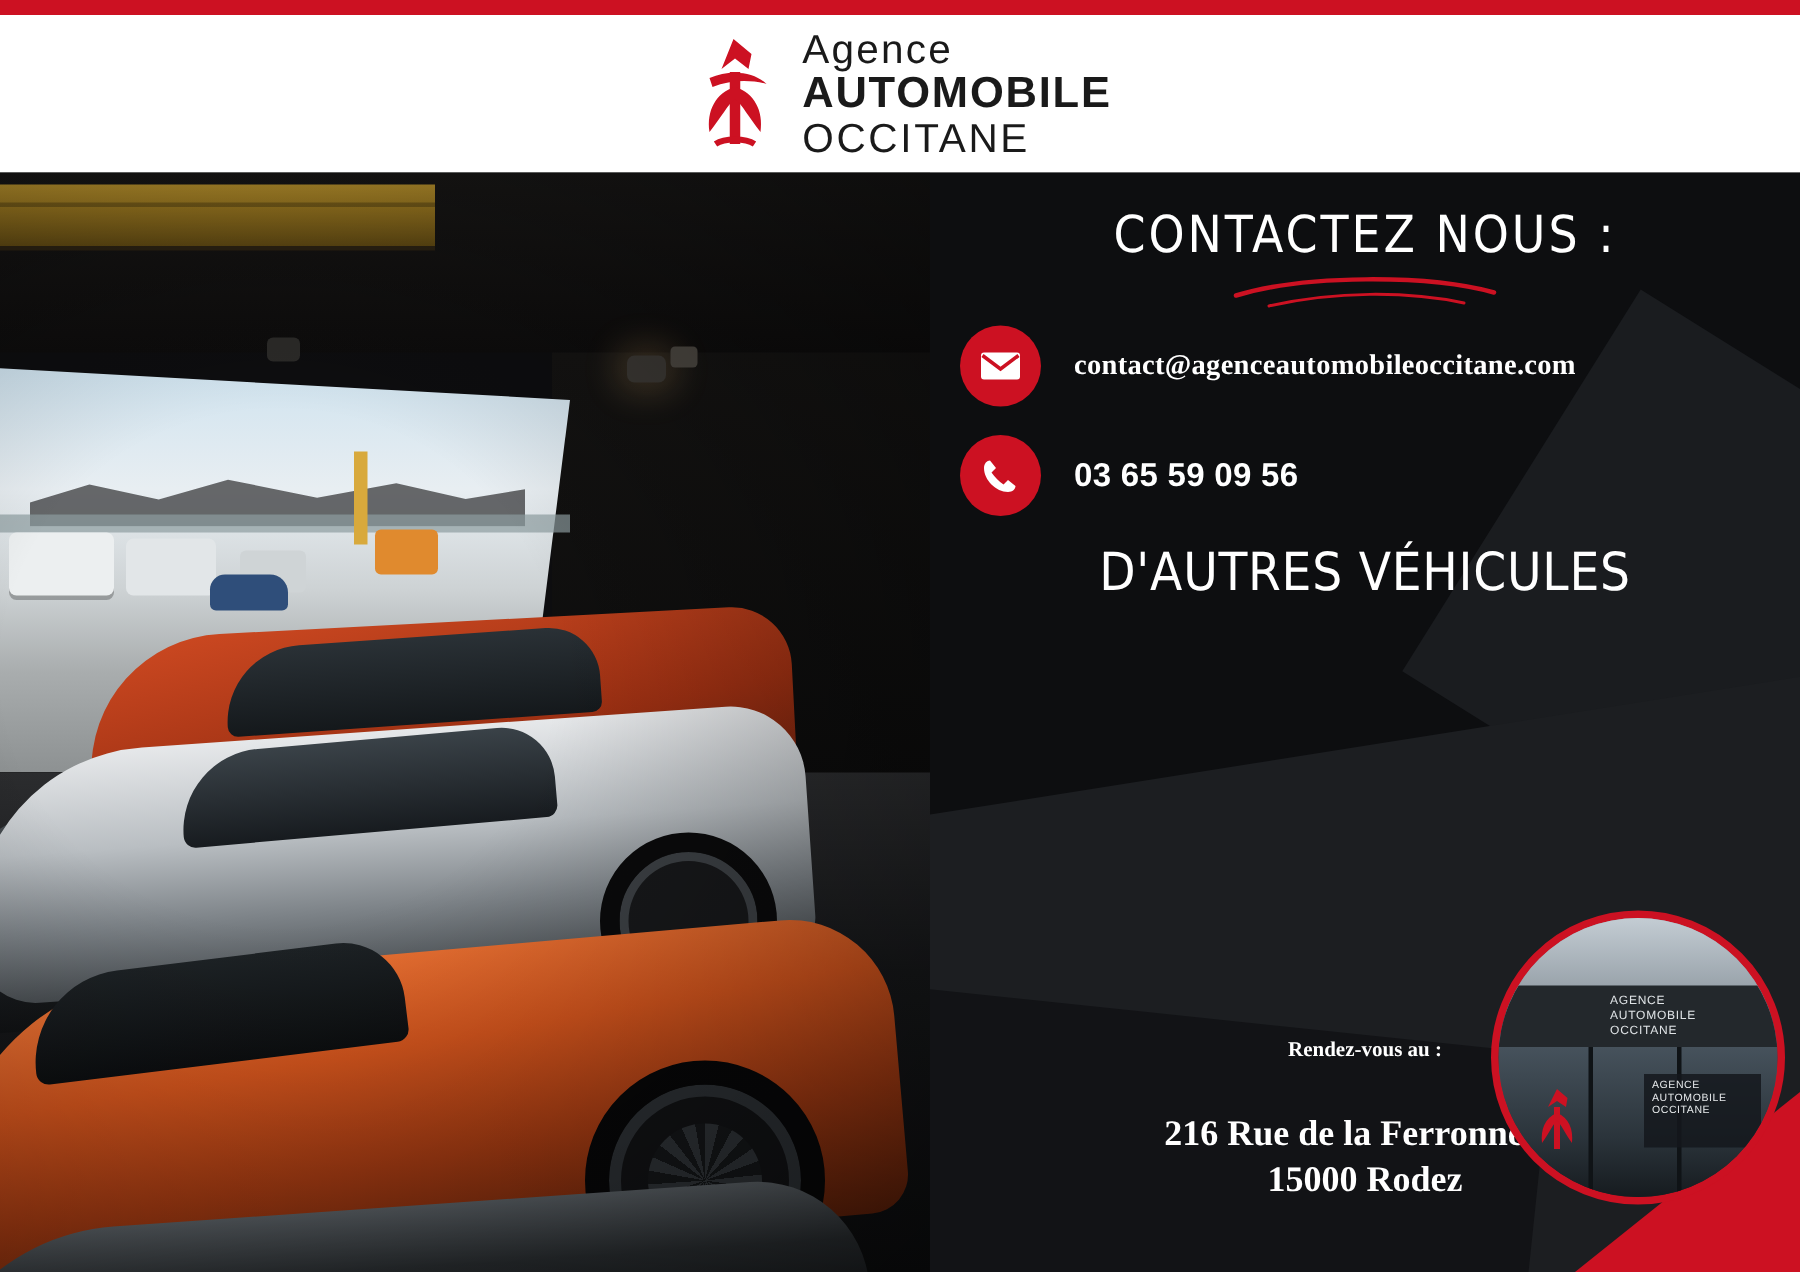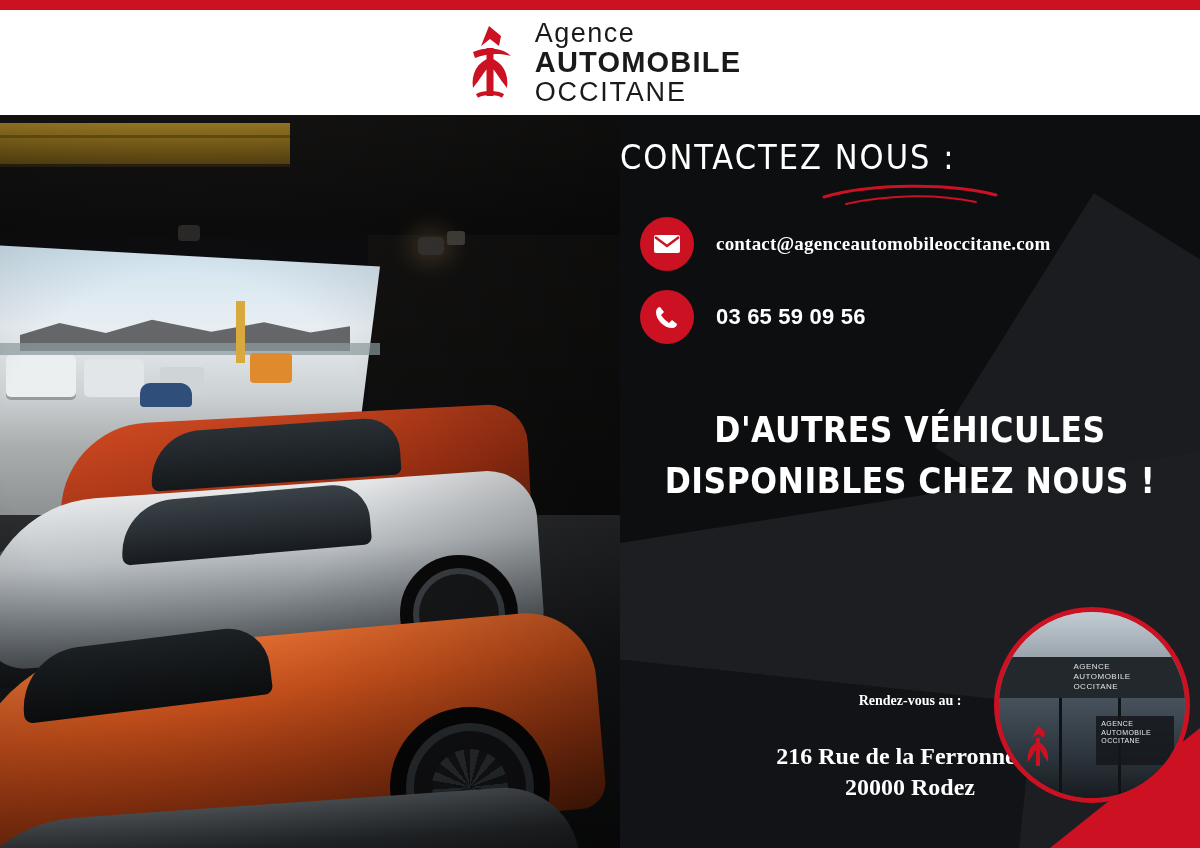--- a/index.html
+++ b/index.html
@@ -199,21 +199,21 @@
     background: #1c1e21; transform: rotate(-9deg);
   }
   .facet-c {
     position: absolute; top: 560px; left: -120px; width: 520px; height: 300px;
     background: #121316; transform: rotate(6deg);
   }
   .right-inner { position: relative; z-index: 3; }
 
   .contact-title {
     position: absolute; top: 22px; left: 0; width: 580px;
-    text-align: left;
+    text-align: center;
     color: #ffffff;
     font-size: 34px; font-weight: 400;
     letter-spacing: 2px;
     font-family: "DejaVu Sans Condensed", "Liberation Sans", sans-serif;
   }
   .title-swoosh {
     position: absolute; top: 66px; left: 200px; width: 180px; height: 26px;
   }
 
   .contact-row {
@@ -230,24 +230,23 @@
   .contact-text {
     color: #ffffff; font-weight: 700; font-size: 19px;
     letter-spacing: .2px;
     font-family: "Liberation Serif", serif;
   }
   .contact-text.phone { font-size: 22px; font-family: "Liberation Sans", sans-serif; }
 
   .headline {
     position: absolute; top: 242px; left: 0; width: 580px;
     text-align: center; color: #ffffff;
-    font-size: 35px; font-weight: 700; line-height: 1.45;
+    font-size: 35px; font-weight: 400; line-height: 1.45;
     letter-spacing: .5px;
     font-family: "DejaVu Sans Condensed", "Liberation Sans", sans-serif;
-    margin-top: 48px;
   }
   .headline div { white-space: nowrap; }
 
   .rdv {
     position: absolute; top: 578px; left: 0; width: 580px;
     text-align: center; color: #ffffff;
   }
   .rdv-label { font-size: 14px; font-weight: 700; font-family: "Liberation Serif", serif; }
   .rdv-addr1 { margin-top: 34px; font-size: 24px; font-weight: 700; font-family: "Liberation Serif", serif; }
   .rdv-addr2 { margin-top: 4px; font-size: 24px; font-weight: 700; font-family: "Liberation Serif", serif; }
@@ -374,27 +373,26 @@
           <span class="badge">
             <svg viewBox="0 0 26 26" width="26" height="26" aria-hidden="true">
               <path d="M6 3 C4 3, 2 5, 2 8 C2 16, 10 24, 18 24 C21 24, 23 22, 23 20 L18 16 L15 19 C12 17, 9 14, 7 11 L10 8 Z" fill="#ffffff"></path>
             </svg>
           </span>
           <span class="contact-text phone">03 65 59 09 56</span>
         </div>
 
         <div class="headline">
           <div>D'AUTRES VÉHICULES</div>
-          <div>DISPONIBLES CHEZ NOUS !</div>
         </div>
 
         <div class="rdv">
           <div class="rdv-label">Rendez-vous au :</div>
           <div class="rdv-addr1">216 Rue de la Ferronnerie</div>
-          <div class="rdv-addr2">20000 Rodez</div>
+          <div class="rdv-addr2">15000 Rodez</div>
         </div>
       </div>
 
       <div class="store-circle">
         <div class="sc-sky"></div>
         <div class="sc-fascia"></div>
         <div class="sc-fascia-txt">
           <div>AGENCE</div>
           <div>AUTOMOBILE</div>
           <div>OCCITANE</div>

